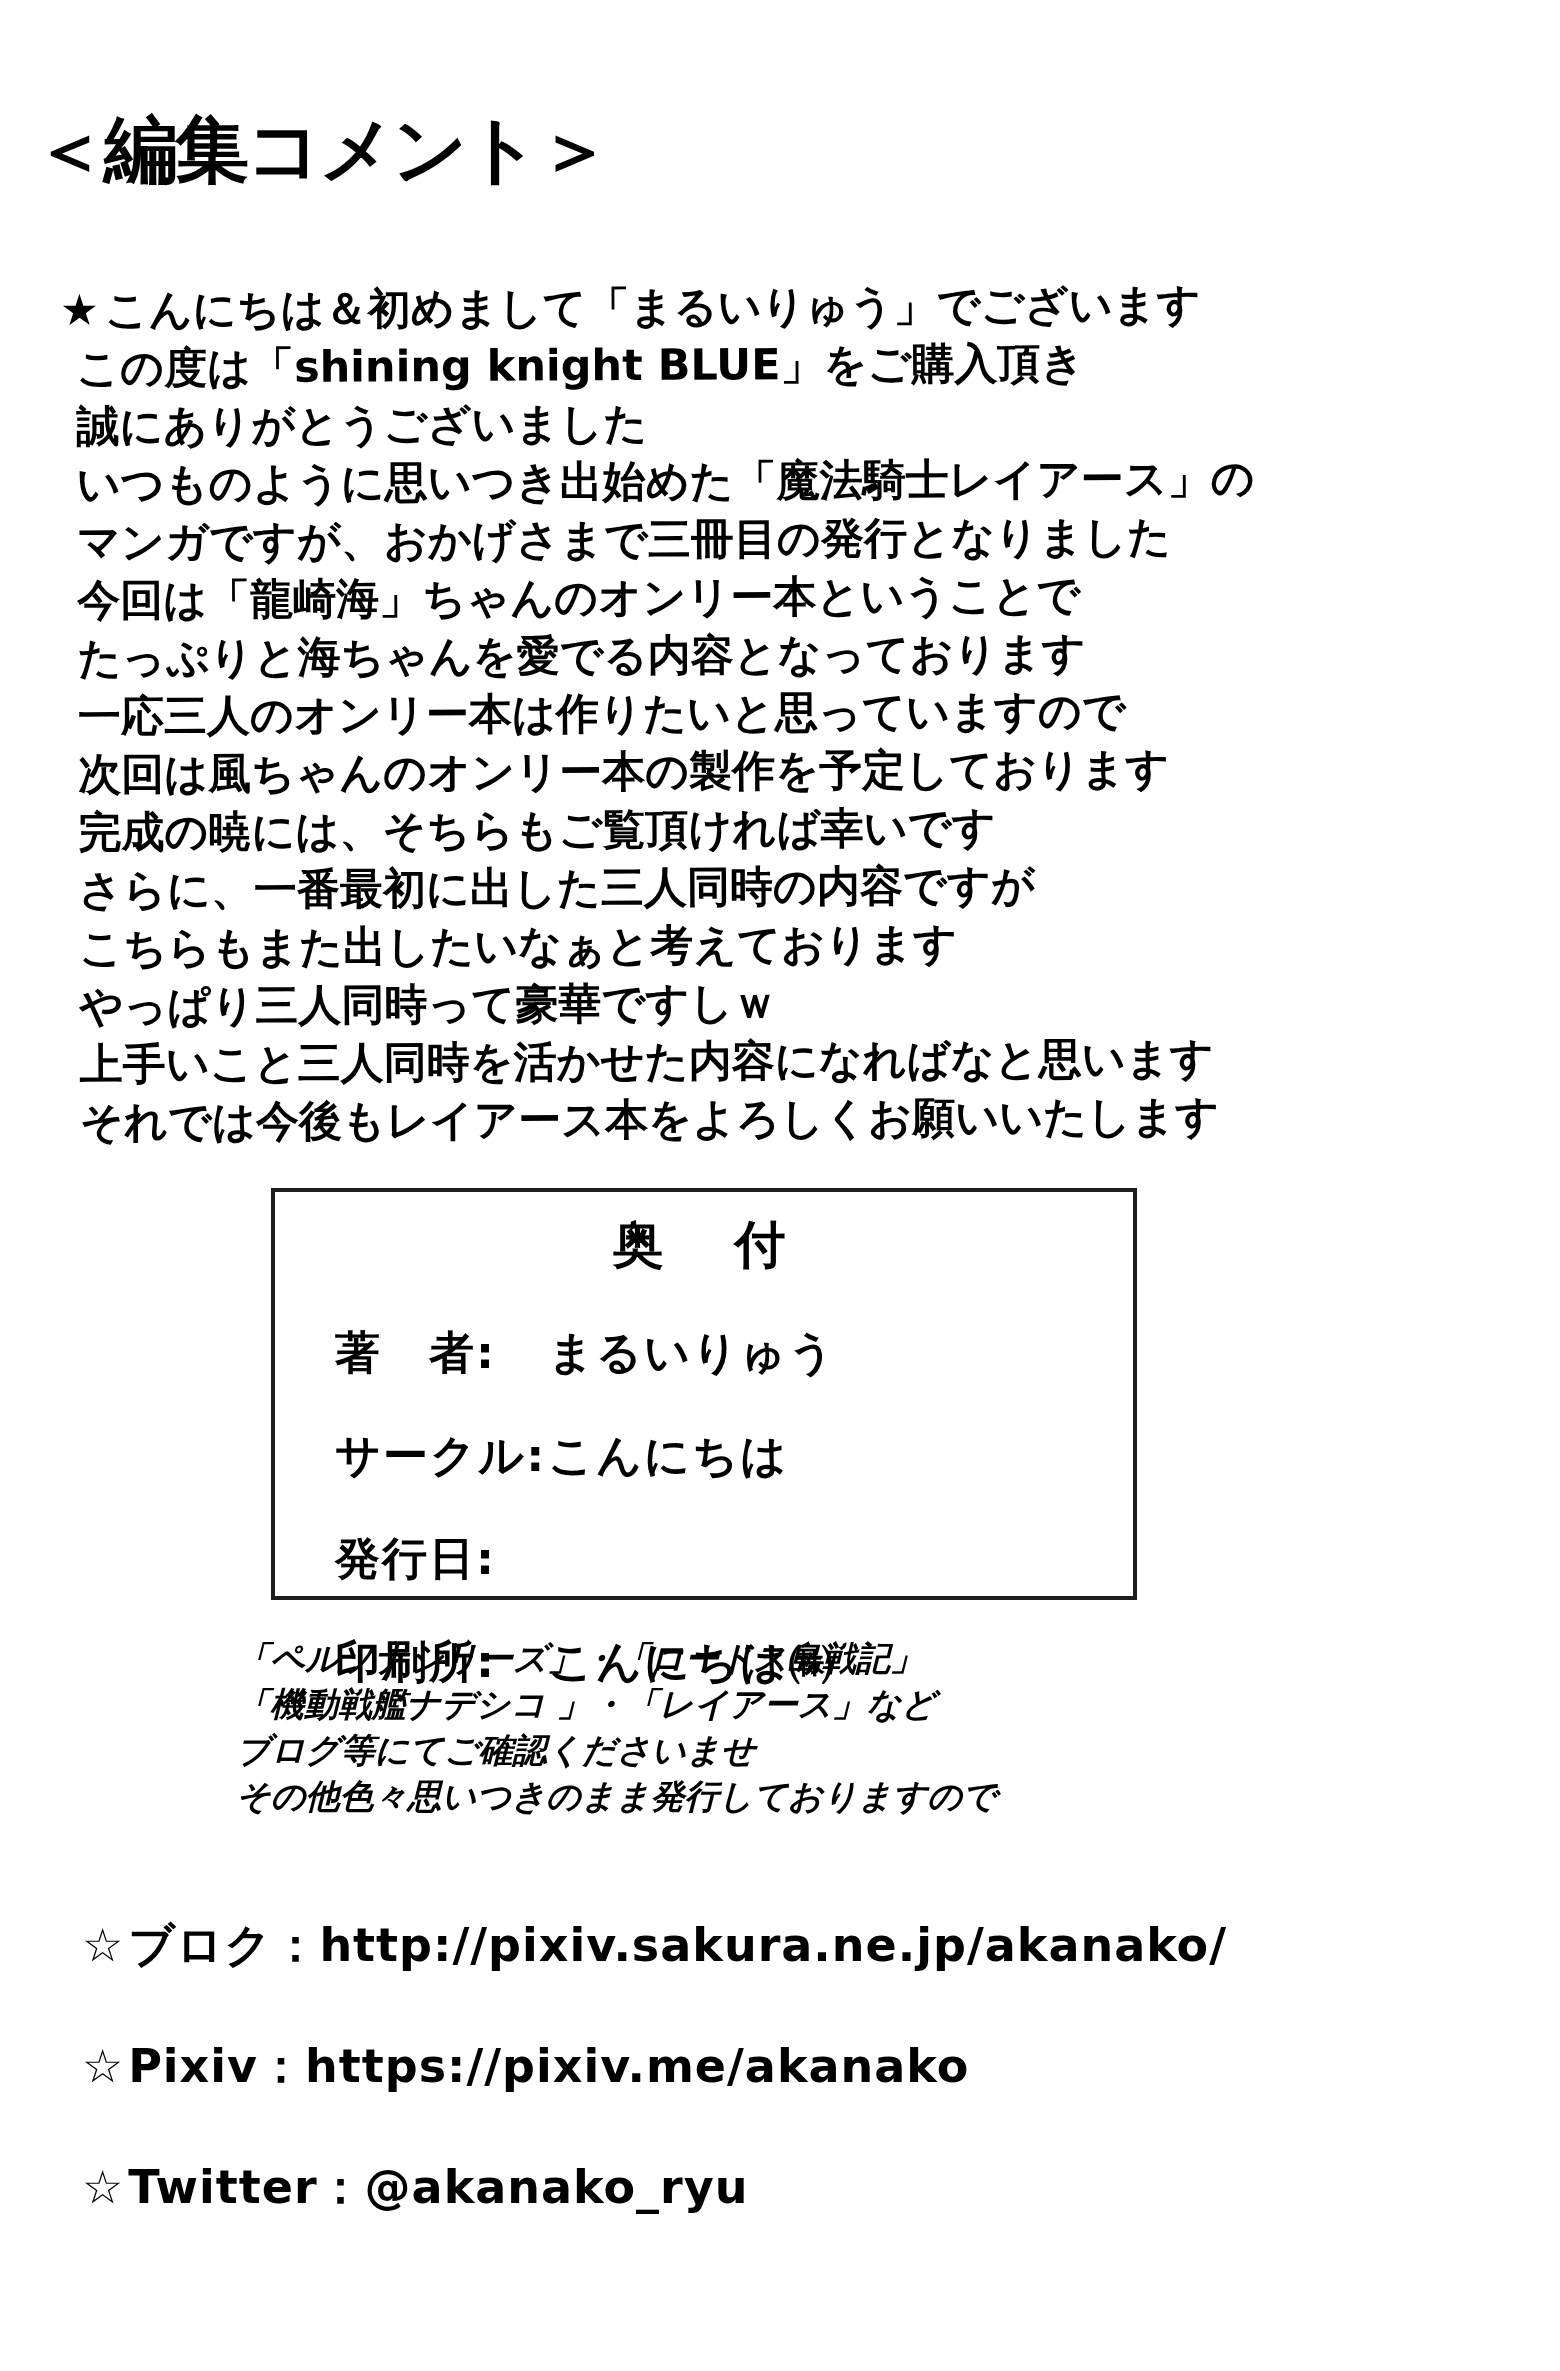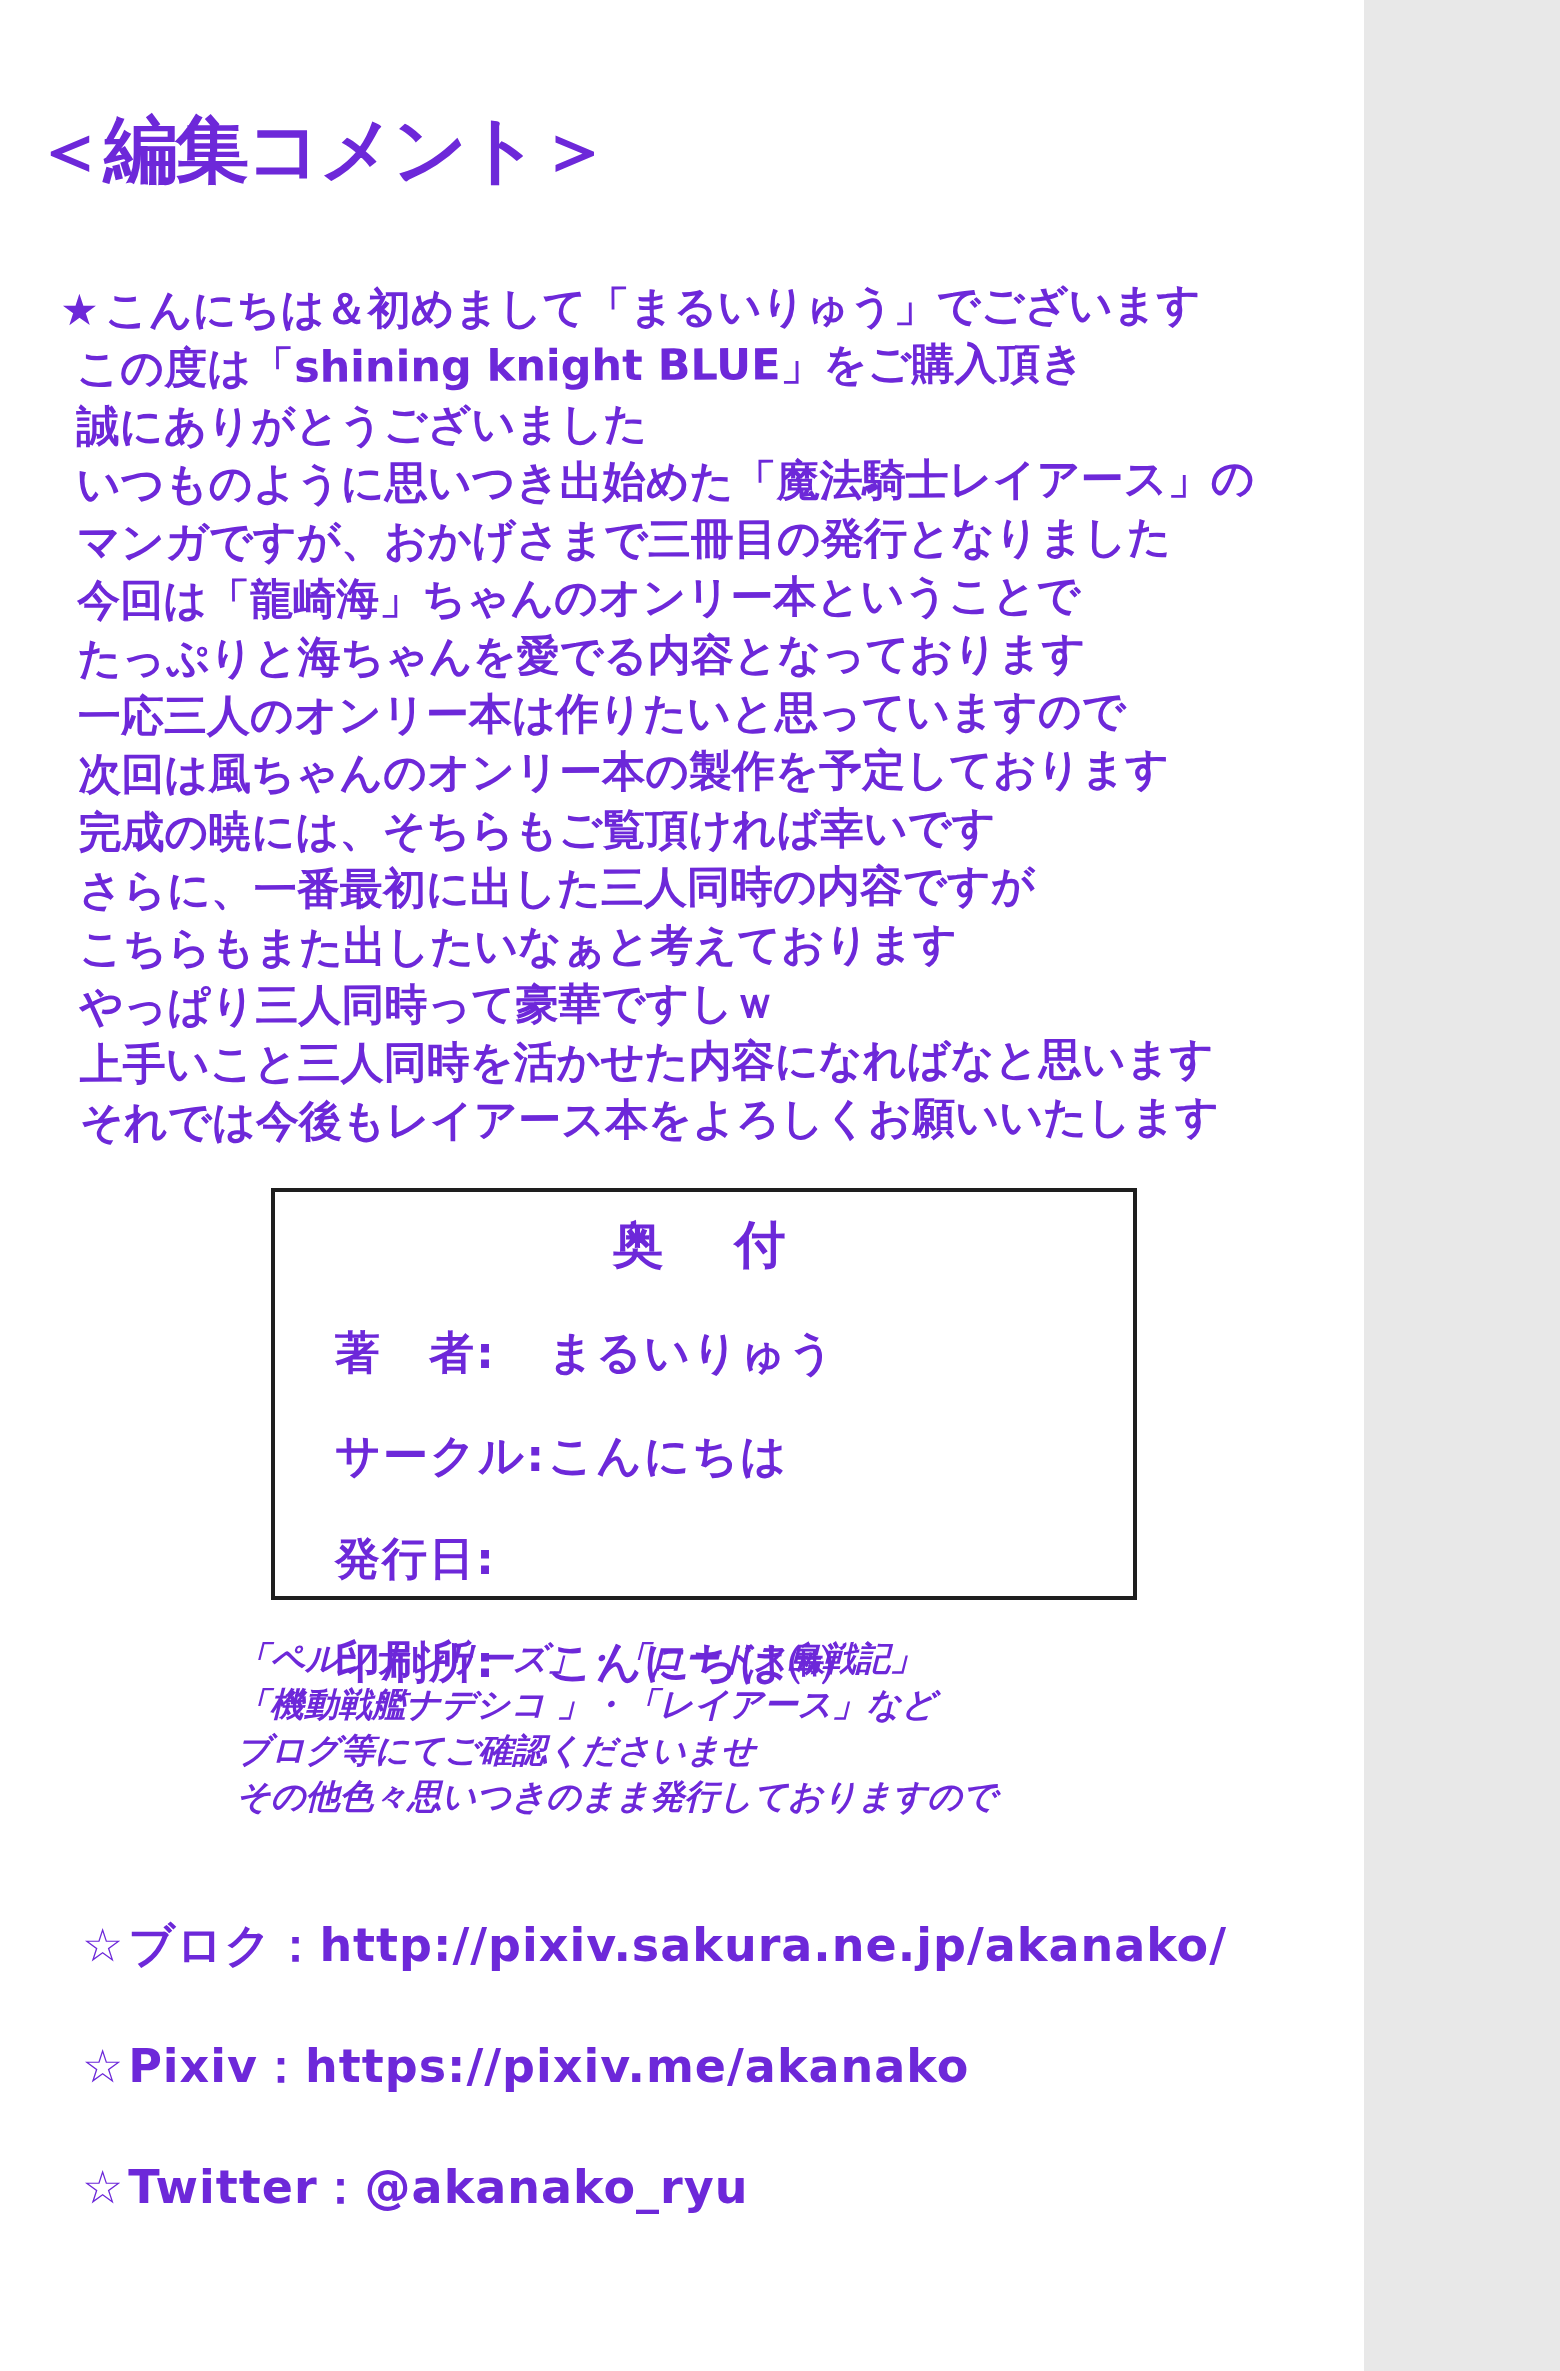--- a/index.html
+++ b/index.html
@@ -1,21 +1,21 @@
 <!DOCTYPE html>
 <html><head>
 <meta charset="utf-8">
 <style>
   html, body { margin: 0; padding: 0; background: #e8e8e8; }
   .page {
     position: relative;
-    width: 1364px;
+    width: 1560px;
     height: 2372px;
     background: #ffffff;
-    color: #6d28d9;
+    color: #000000;
     font-family: "DejaVu Sans", sans-serif;
     font-weight: bold;
     overflow: hidden;
   }
   .page-title {
     position: absolute;
     left: 33px;
     top: 101px;
     font-size: 74px;
     font-weight: 900;

